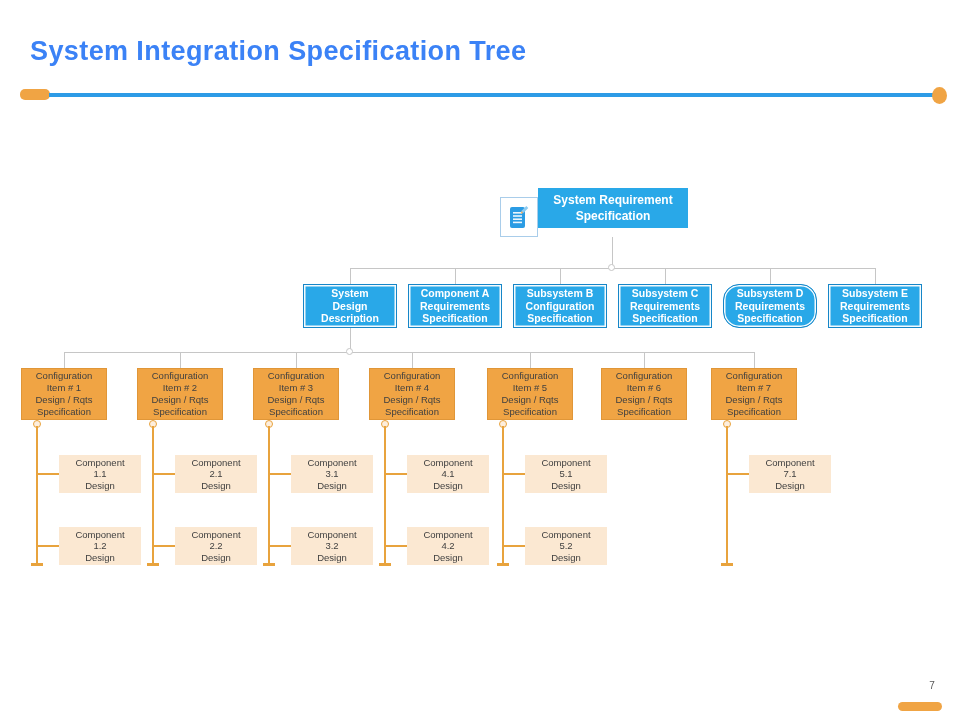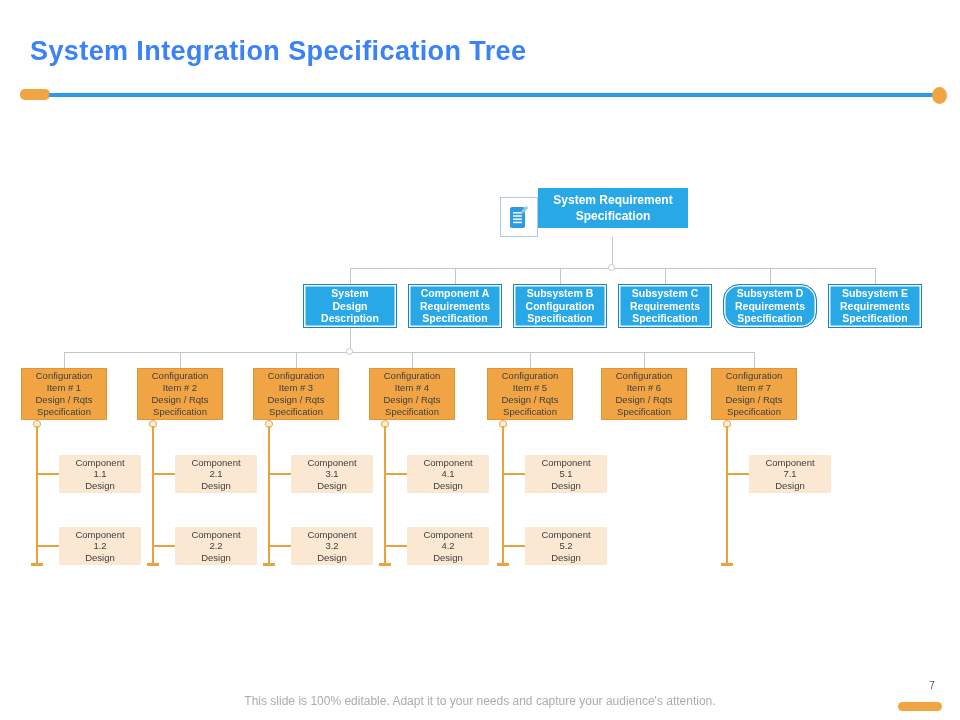--- a/index.html
+++ b/index.html
@@ -219,17 +219,16 @@
 Design</div>
 
   <div class="odot" style="left:723px;top:420px;"></div>
   <div class="oline-v" style="left:726px;top:426px;height:138px;"></div>
   <div class="ocap" style="left:721px;top:563px;"></div>
   <div class="oline-h" style="left:728px;top:473px;width:21px;"></div>
   <div class="node comp-node" style="left:749px;top:455px;">Component
 7.1
 Design</div>
 
-  <div class="footer-note">This slide is 100% editable. Adapt it to your needs and capture your audience's attention.</div>
   <div class="page-num">7</div>
   <div class="page-bar"></div>
 
 </div>
 
 </body></html>

